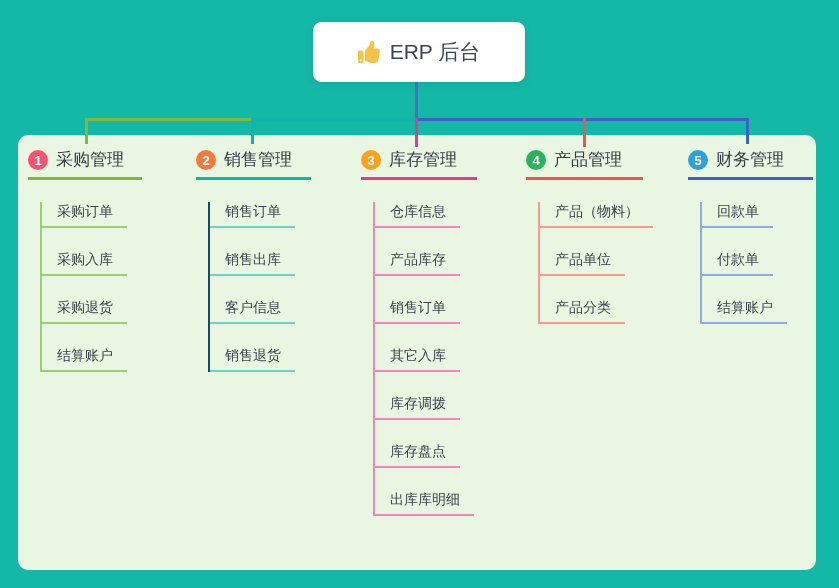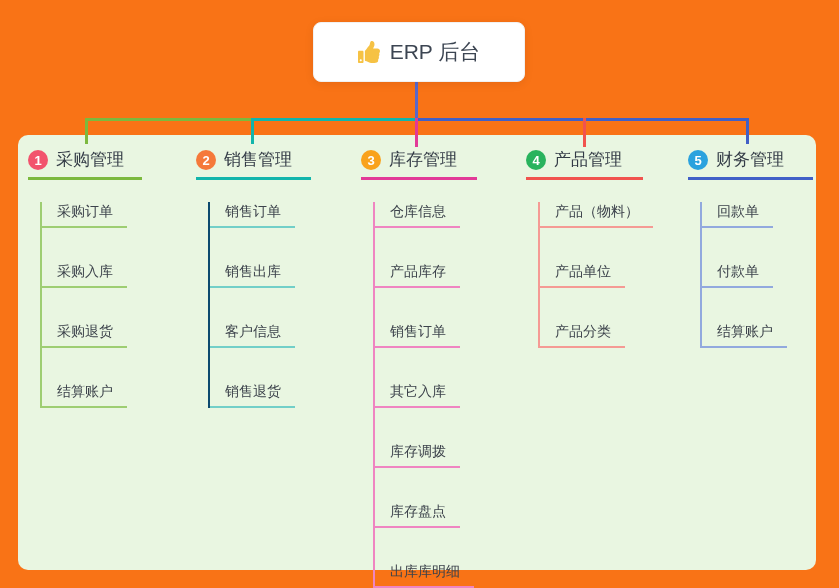--- a/index.html
+++ b/index.html
@@ -1,17 +1,17 @@
 <!DOCTYPE html>
 <html><head>
 <meta charset="utf-8">
 <style>
   html,body{margin:0;padding:0;background:#ffffff;}
   .canvas{
-    position:relative;width:839px;height:588px;background:#f97316;overflow:hidden;
+    position:relative;width:839px;height:588px;background:#14b8a6;overflow:hidden;
     font-family:"Liberation Sans","DejaVu Sans",sans-serif;
   }
   .panel{
     position:absolute;left:18px;top:135px;width:798px;height:435px;
     background:#E9F6E1;border-radius:10px;
   }
   
   .root-node{
     position:absolute;left:313px;top:22px;width:210px;height:58px;
     background:#ffffff;border:1px solid #f1f1f1;border-radius:8px;
@@ -41,21 +41,21 @@
   }
   .badge{
     width:20px;height:20px;border-radius:50%;flex:0 0 auto;
     color:#ffffff;font-size:13px;font-weight:bold;
     display:flex;align-items:center;justify-content:center;line-height:1;
   }
   .branch-title{font-size:17px;color:#333B46;line-height:22px;white-space:nowrap;}
   .children{width:-moz-fit-content;width:fit-content;margin-left:12px;}
   .child{
     white-space:nowrap;font-size:14px;color:#3C424B;line-height:19px;
-    padding:0 14px 5px 15px;margin-top:34px;width:-moz-fit-content;width:fit-content;
+    padding:0 14px 5px 15px;margin-top:22px;width:-moz-fit-content;width:fit-content;
     cursor:pointer;
   }
   .child:first-child{margin-top:22px;}
   
   .b1 .branch-header{width:114px;border-bottom:3px solid #7CB93E;}
   .b1 .badge{background:#F2536D;}
   .b1 .children{border-left:2px solid #9ECE72;}
   .b1 .child{border-bottom:2px solid #9ECE72;}
   .b2 .branch-header{width:115px;border-bottom:3px solid #12B5AB;}
   .b2 .badge{background:#F5793A;}

